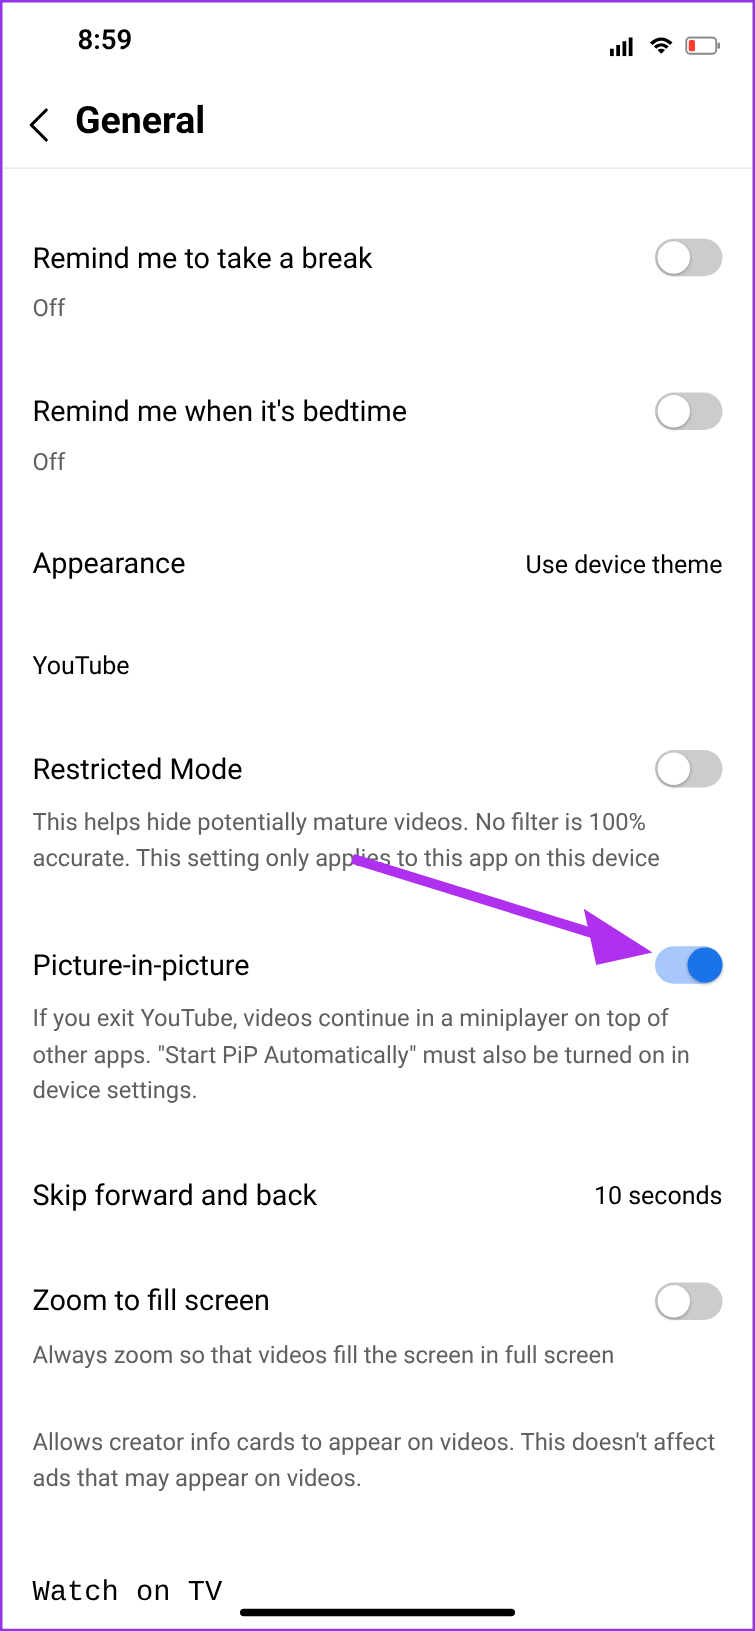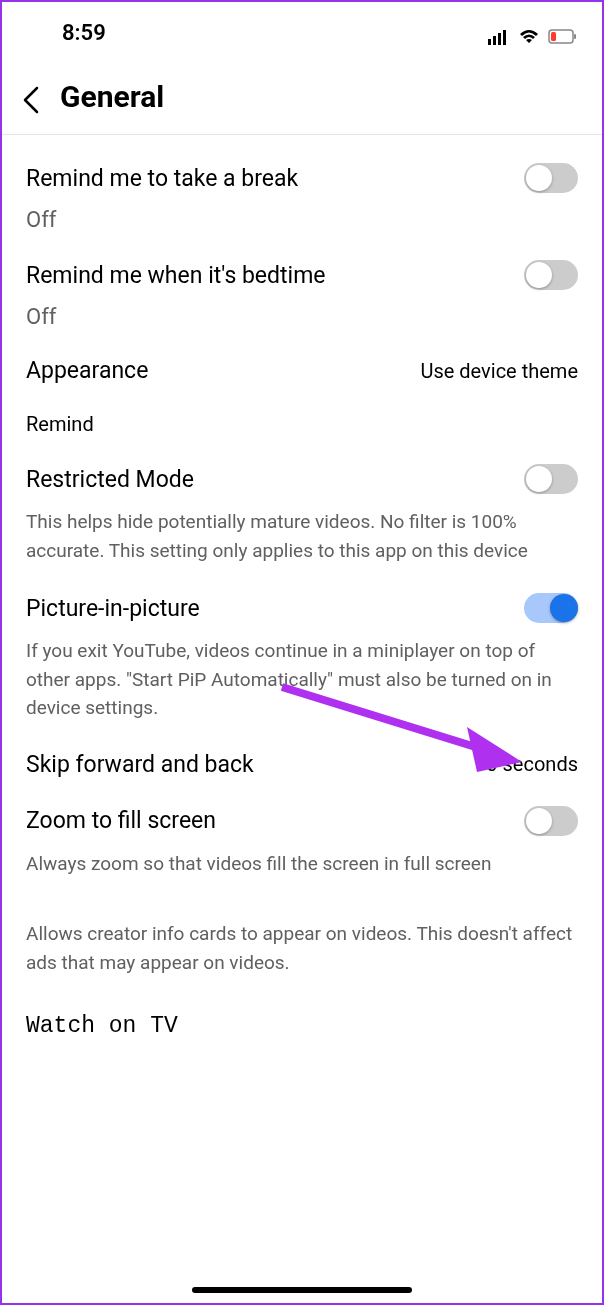--- a/index.html
+++ b/index.html
@@ -56,32 +56,33 @@
       padding: 0 24px;
     }
     .setting-row {
       padding: 28px 0 0 0;
     }
     .setting-main {
       display: flex;
       justify-content: space-between;
       align-items: center;
       gap: 12px;
+      margin-top: 28px;
     }
     .setting-title {
       font-size: 23px;
       font-weight: 400;
       color: #000;
     }
     .setting-value {
       font-size: 20px;
       color: #000000;
     }
     .setting-subtitle {
-      font-size: 22px;
+      font-size: 19px;
       color: #606060;
       margin-top: 14px;
     }
     .setting-desc {
       font-size: 19px;
       color: #606060;
       margin-top: 14px;
       line-height: 1.5;
     }
     .toggle {
@@ -199,21 +200,21 @@
 
   <div class="setting-row">
     <div class="setting-main">
       <div class="setting-title">Appearance</div>
       <div class="setting-value">Use device theme</div>
     </div>
   </div>
 
   <div class="setting-row">
     <div class="setting-main">
-      <div class="setting-value">Remind</div>
+      <div class="setting-value">YouTube</div>
     </div>
   </div>
 
   <div class="setting-row">
     <div class="setting-main">
       <div class="setting-title">Restricted Mode</div>
       <div class="toggle toggle-off"></div>
     </div>
     <div class="setting-desc">This helps hide potentially mature videos. No filter is 100% accurate. This setting only applies to this app on this device</div>
   </div>

